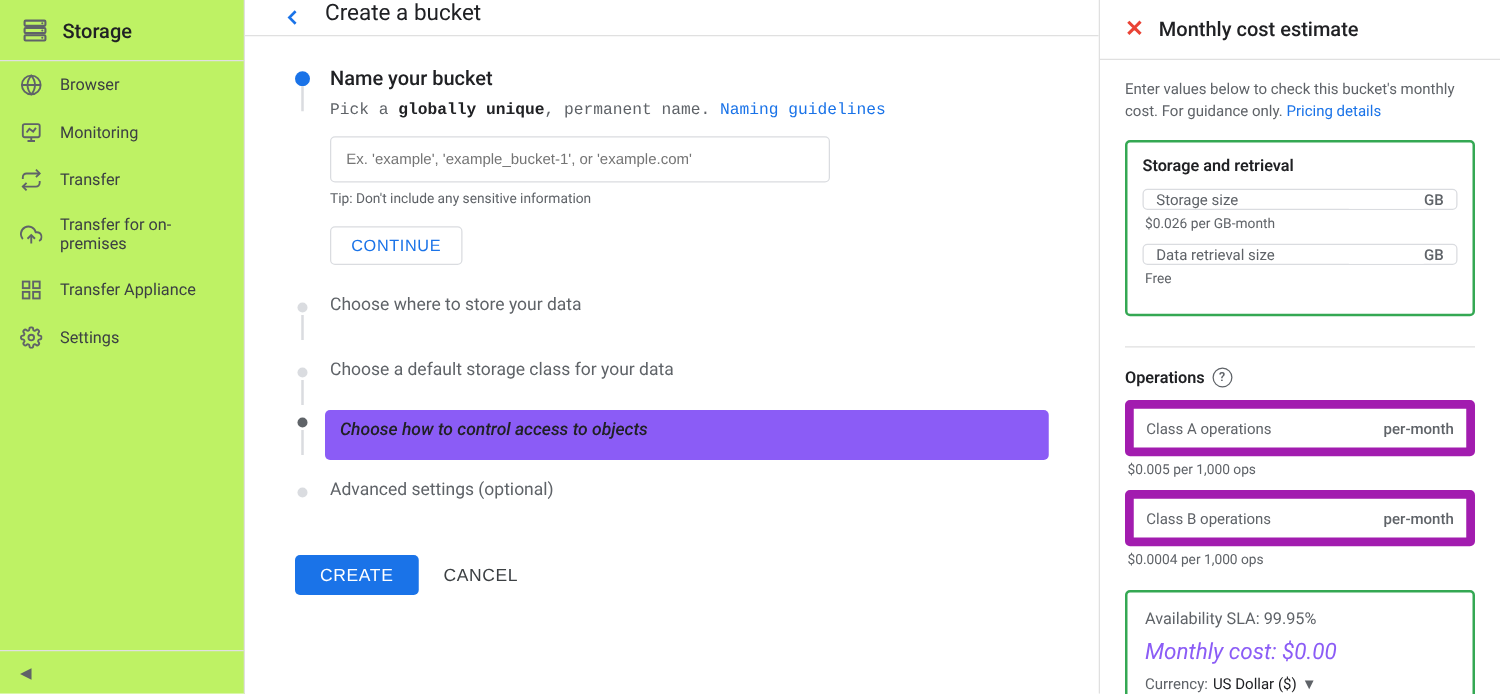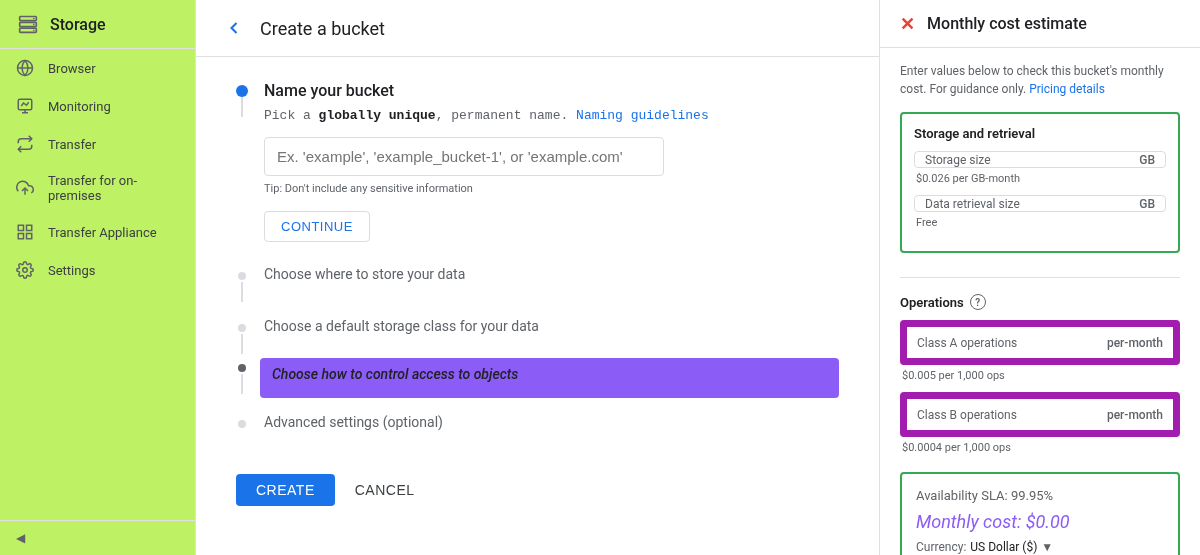--- a/index.html
+++ b/index.html
@@ -57,22 +57,22 @@
 
     
     #main {
       flex: 1;
       overflow-y: auto;
       padding: 0;
       border-right: 1px solid #e0e0e0;
     }
     #main-header {
       display: flex;
-      align-items: center;
-      padding: 14px 24px;
+      align-items: flex-start;
+      padding: 0 24px;
       gap: 12px;
       border-bottom: 1px solid #e0e0e0;
     }
     #back-btn {
       width: 28px; height: 28px;
       display: flex; align-items: center; justify-content: center;
       cursor: pointer;
       color: #5f6368;
       border-radius: 50%;
     }
@@ -123,21 +123,21 @@
       border-radius: 4px;
       padding: 10px 12px;
       max-width: 400px;
       margin-bottom: 6px;
       background: #fff;
     }
     .bucket-input {
       width: 100%;
       border: none;
       outline: none;
-      font-size: 15px;
+      font-size: 12px;
       color: #a16207;
       background: transparent;
     }
     .input-tip {
       font-size: 11px;
       color: #5f6368;
       margin-bottom: 16px;
     }
 
     .continue-btn {

